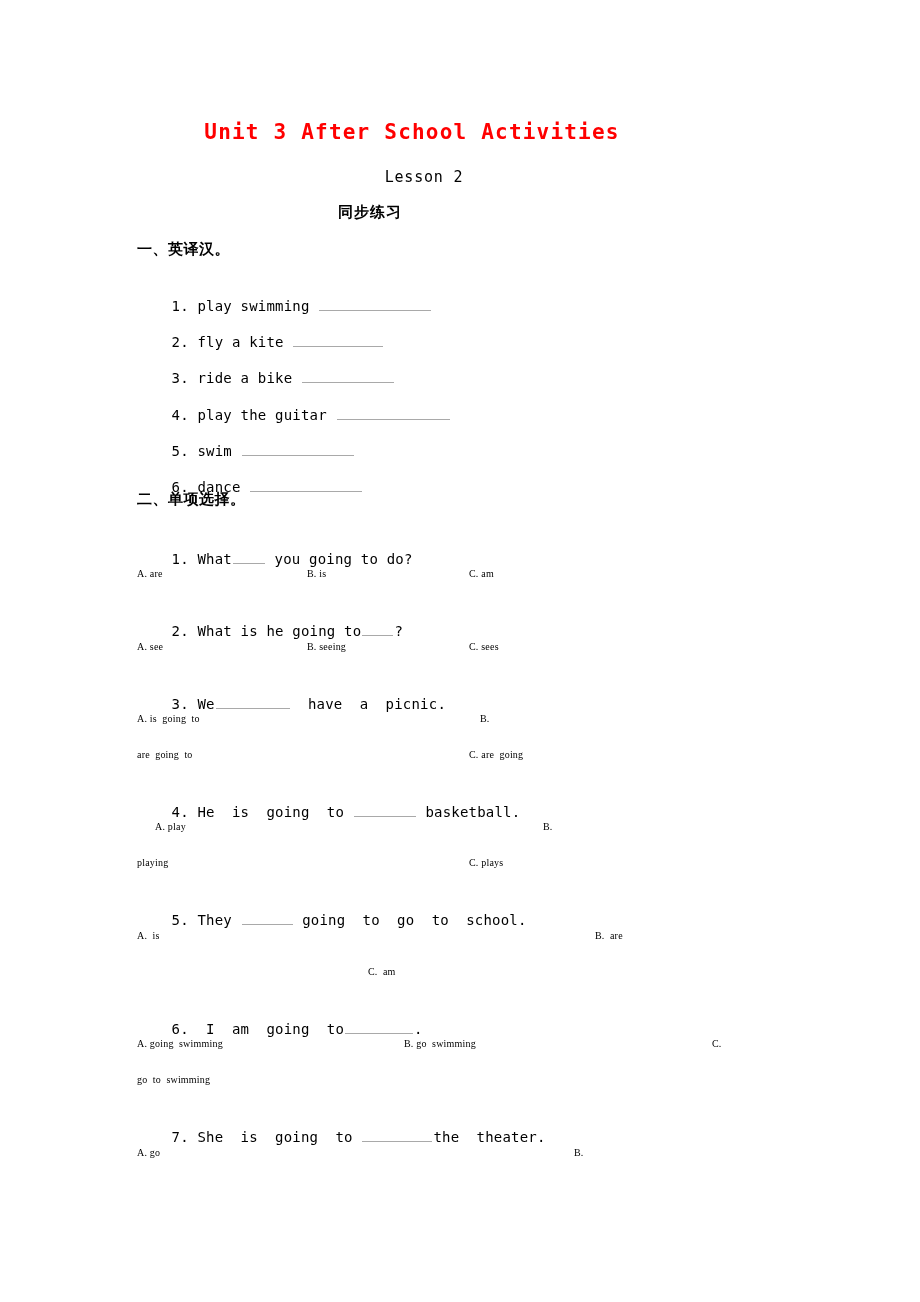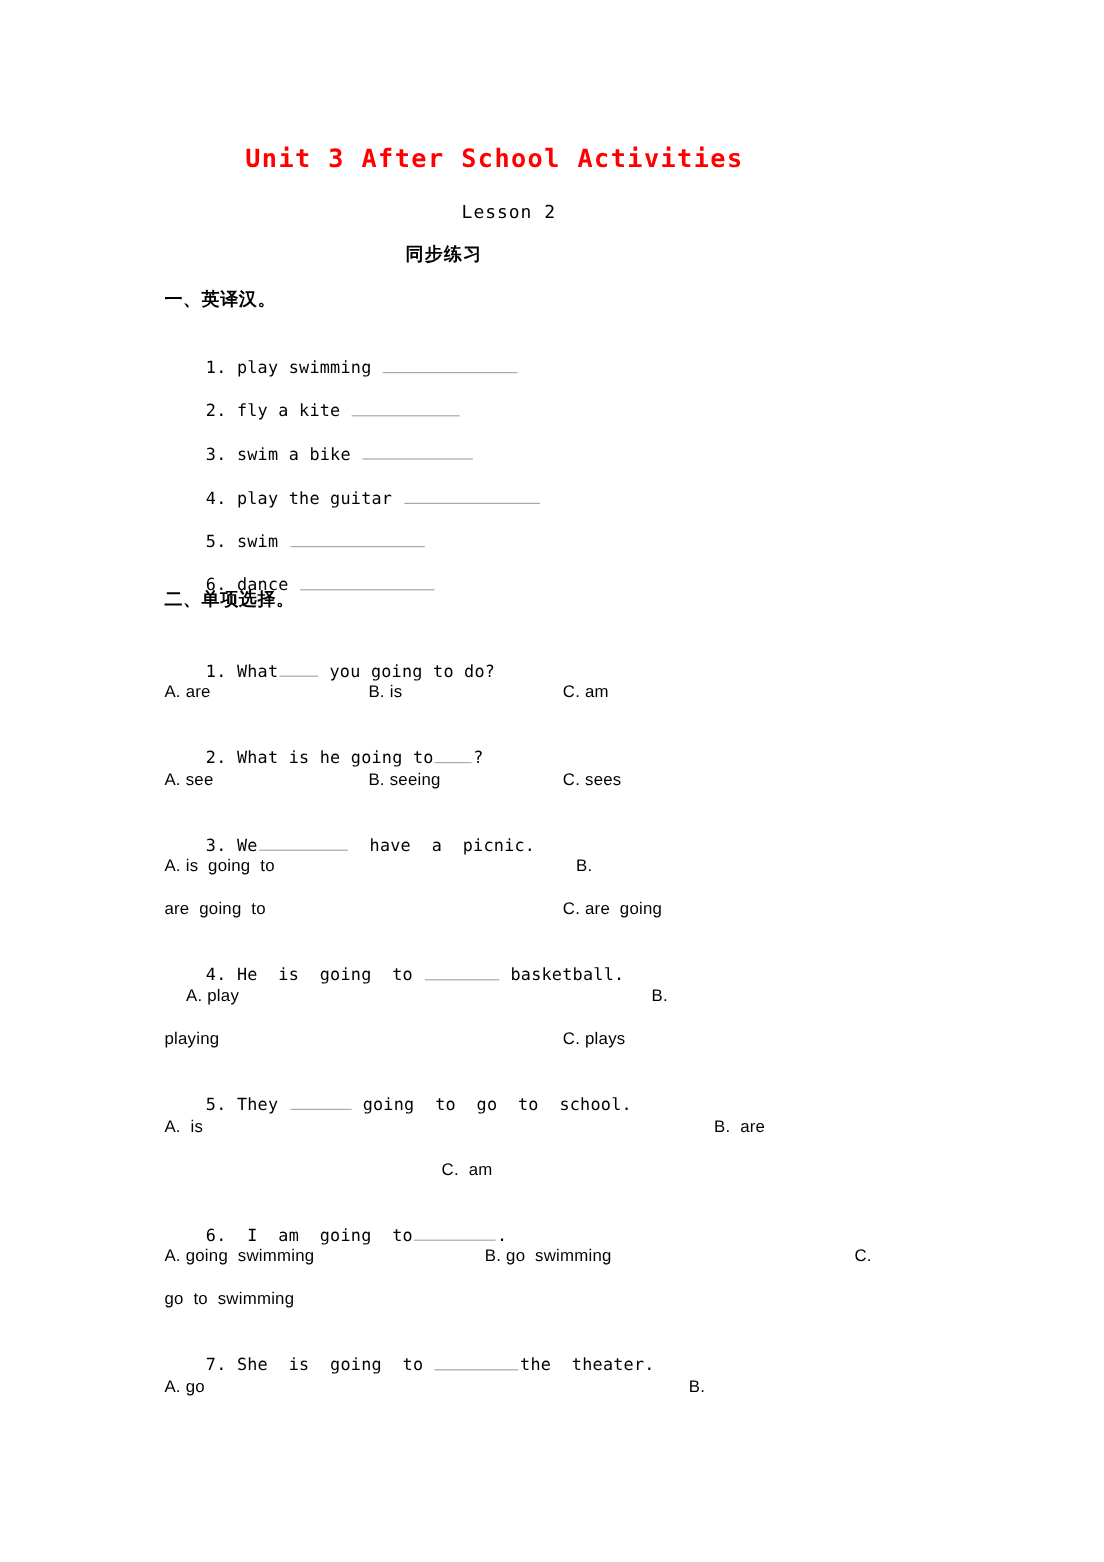--- a/index.html
+++ b/index.html
@@ -83,22 +83,22 @@
   }
   .blank {
     display: inline-block;
     border-bottom: 1px solid #a9a9a9;
     vertical-align: baseline;
     height: 13px;
     margin: 0 1px;
   }
   .opt {
     position: absolute;
-    font-family: Liberation Sans, sans-serif;
-    font-size: 14px;
+    font-family: Liberation Serif, serif;
+    font-size: 10px;
     letter-spacing: 0.2px;
     white-space: pre;
   }
 </style>
 </head>
 <body>
 
 <div class="page">
 
   <div class="doc-title">Unit 3 After School Activities</div>
@@ -107,21 +107,21 @@
 
   <div class="section-head" id="sec1-head">一、英译汉。</div>
 
   <div class="line" style="top:279px; left:137px;">
     <span>1.</span><span> </span><span>play swimming</span><span> </span><span class="blank" style="width:112px"></span>
   </div>
   <div class="line" style="top:315px; left:137px;">
     <span>2.</span><span> </span><span>fly a kite</span><span> </span><span class="blank" style="width:90px"></span>
   </div>
   <div class="line" style="top:351px; left:137px;">
-    <span>3.</span><span> </span><span>swim a bike</span><span> </span><span class="blank" style="width:92px"></span>
+    <span>3.</span><span> </span><span>ride a bike</span><span> </span><span class="blank" style="width:92px"></span>
   </div>
   <div class="line" style="top:388px; left:137px;">
     <span>4.</span><span> </span><span>play the guitar</span><span> </span><span class="blank" style="width:113px"></span>
   </div>
   <div class="line" style="top:424px; left:137px;text-align:right;">
     <span>5.</span><span> </span><span>swim</span><span> </span><span class="blank" style="width:112px"></span>
   </div>
   <div class="line" style="top:460px; left:137px;">
     <span>6.</span><span> </span><span>dance</span><span> </span><span class="blank" style="width:112px"></span>
   </div>

